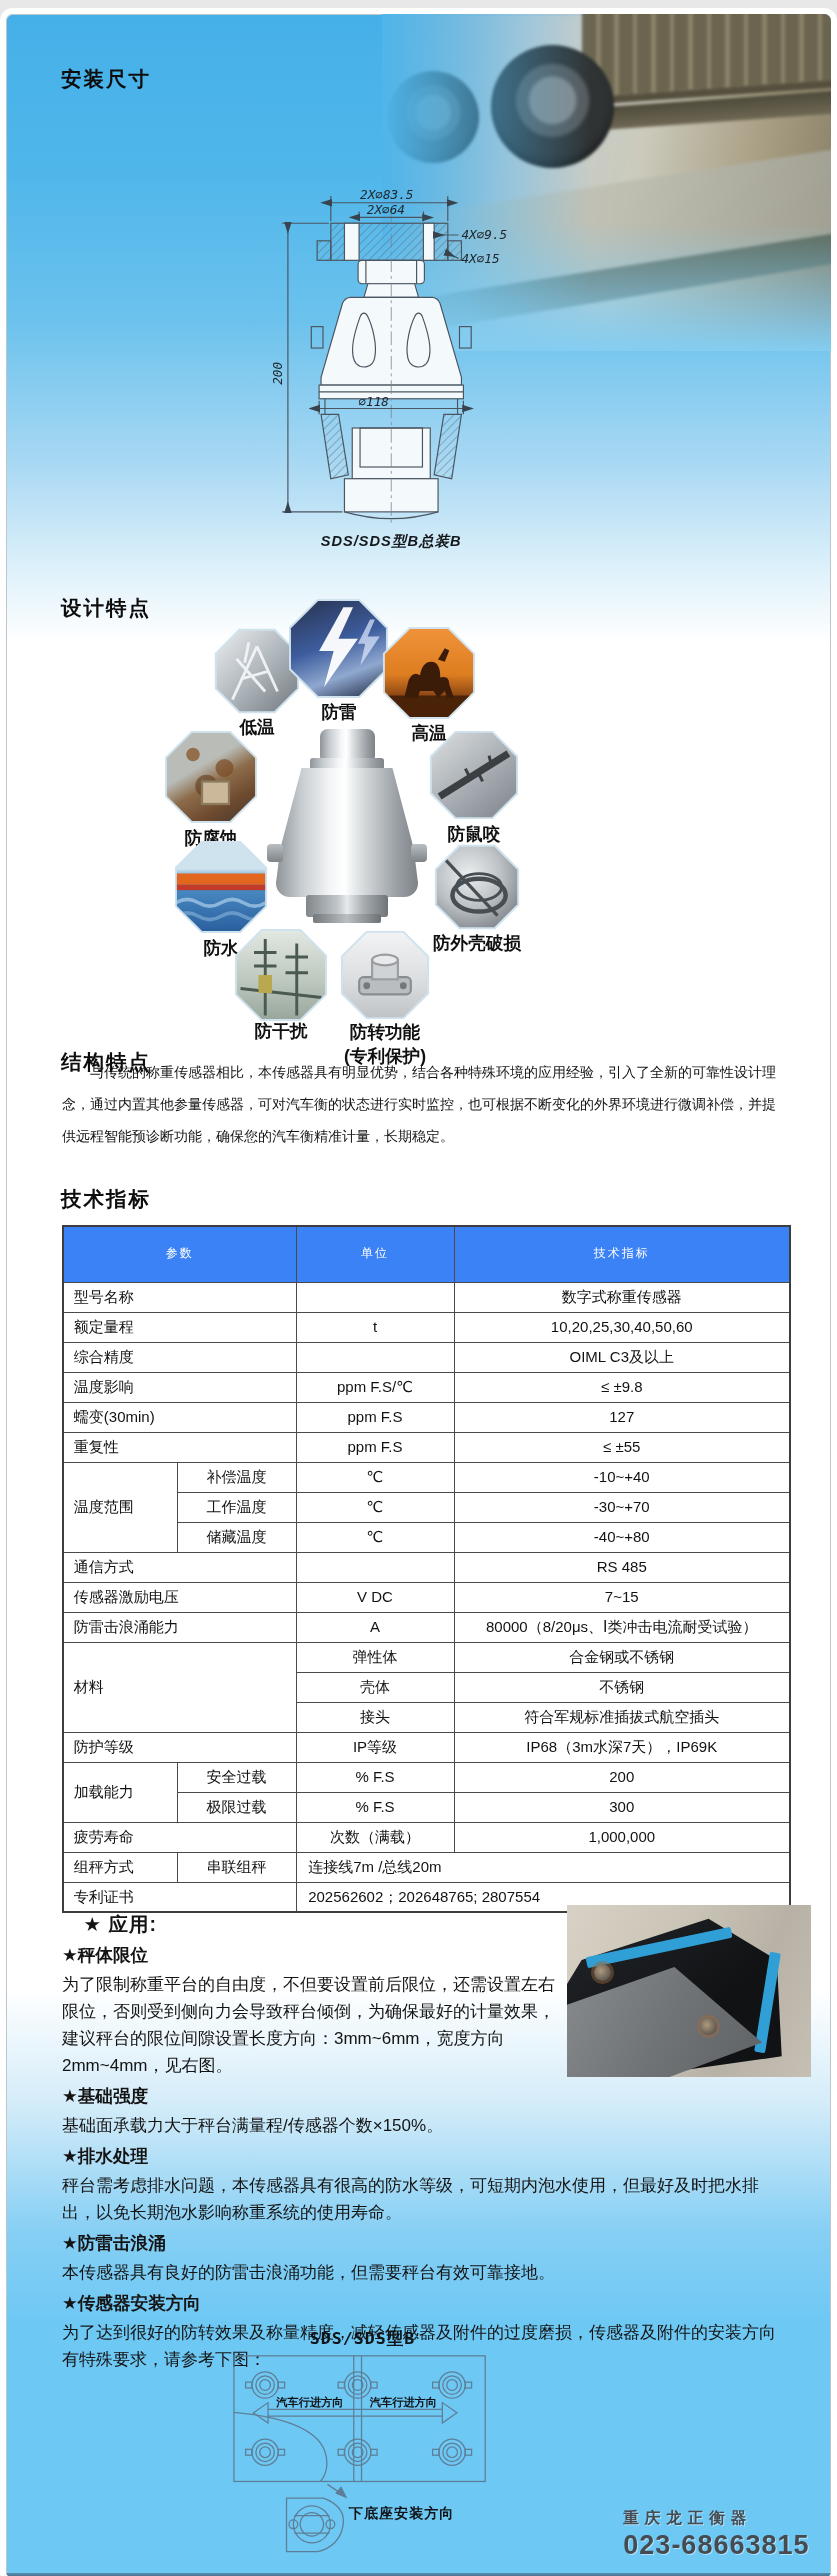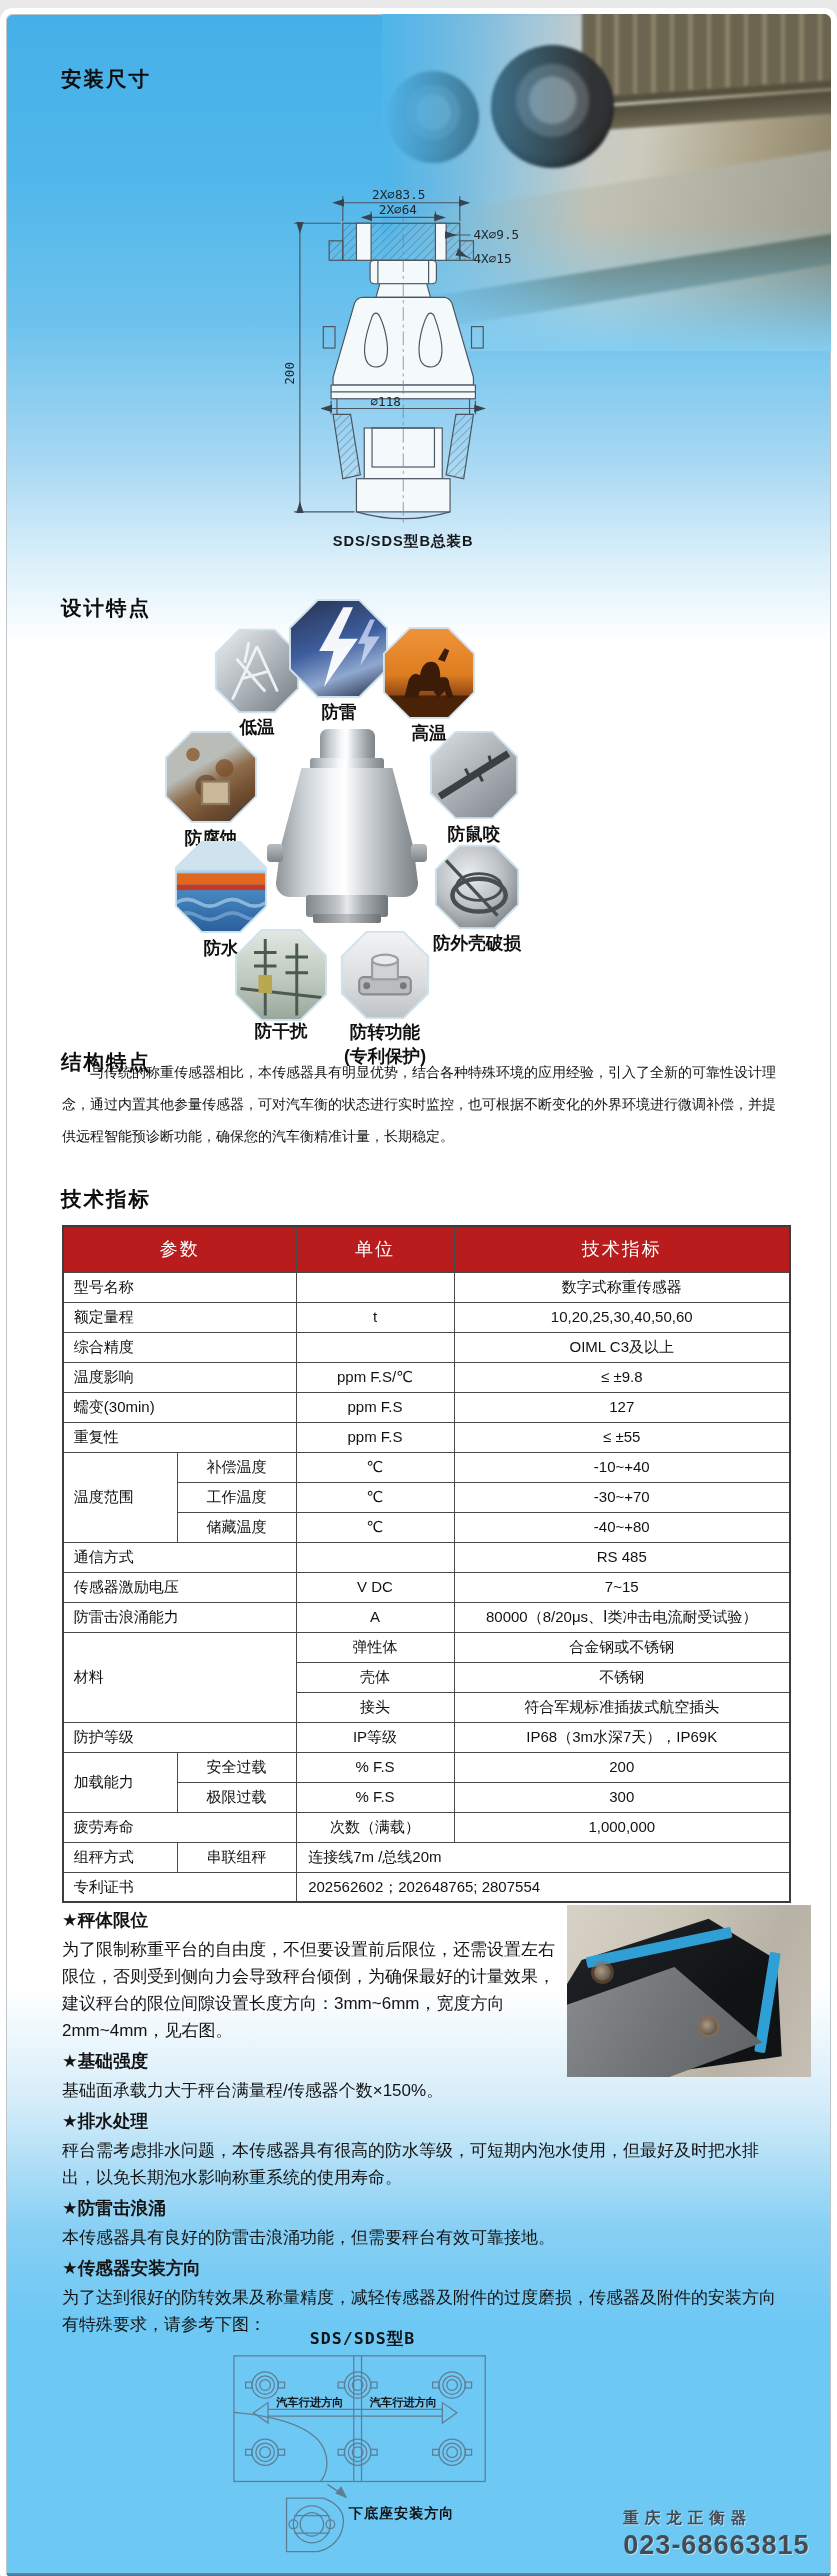--- a/index.html
+++ b/index.html
@@ -31,21 +31,21 @@
   .wheel.w1{left:4.9px;top:57px;width:92px;height:92px;}
   .wheel.w2{left:109px;top:31px;width:123px;height:123px;}
   .platform{position:absolute;inset:0;background:linear-gradient(100deg,#d2d6d1 0%,#bdbdb0 55%,#9d9c8e 100%);
     clip-path:polygon(0 61%,100% 40%,100% 67%,0 88%);}
   .platform-shadow{position:absolute;inset:0;background:linear-gradient(100deg,#76806f,#5c6657);
     clip-path:polygon(0 86%,100% 65%,100% 74%,0 96%);}
   .truck-fade-left{position:absolute;inset:0;background:linear-gradient(to right,#4fb5ea 0%,rgba(79,181,234,0) 46%);}
   .truck-fade-bottom{position:absolute;inset:0;background:linear-gradient(to top,#84cdf1 0%,rgba(132,205,241,0) 38%);}
 
   
-  .drawing{left:212px;top:168px;width:390px;height:376px;}
+  .drawing{left:200px;top:168px;width:390px;height:376px;font-style:italic;}
   .drawing svg{display:block;}
   .dim{font-family:"DejaVu Sans Mono","Liberation Mono",monospace;font-size:13px;fill:#20262c;}
   .cap{font-size:15px;font-weight:bold;fill:#15181b;letter-spacing:1px;}
 
   
   .feat{position:absolute;}
   .oct-outer{width:100%;height:100%;background:#cfe2ed;
     clip-path:polygon(29% 1%,71% 1%,99% 29%,99% 71%,71% 99%,29% 99%,1% 71%,1% 29%);}
   .oct-inner{position:absolute;inset:2px;overflow:hidden;
     clip-path:polygon(29% 1%,71% 1%,99% 29%,99% 71%,71% 99%,29% 99%,1% 71%,1% 29%);}
@@ -75,21 +75,21 @@
   .p-base2{position:absolute;left:37px;top:185px;width:68px;height:8.8px;border-radius:2px;
     background:linear-gradient(90deg,#75797c,#b9bec2 50%,#6d7174);}
 
   
   .struct-body{left:56px;top:1042px;width:726px;font-size:14px;line-height:32px;text-indent:2em;color:#141414;}
 
   
   .spec-table{position:absolute;left:56px;top:1211px;width:727px;border-collapse:collapse;
     font-size:15px;color:#121212;background:#ffffff;border:2px solid #3d3d3d;table-layout:fixed;}
   .spec-table td{border:1px solid #4a4a4a;height:30px;padding:0 3.9px;text-align:center;line-height:1.15;overflow:hidden;}
-  .spec-table tr.th td{background:#b91c1c;color:#ffffff;font-size:18px;height:46px;letter-spacing:2px;}
+  .spec-table tr.th td{background:#3b82f6;color:#ffffff;font-size:12px;height:56px;letter-spacing:2px;}
   .spec-table td.p{text-align:left;padding-left:9.8px;}
   .spec-table td.vl{text-align:left;padding-left:11.7px;}
 
   
   .app{left:56px;top:1891px;width:730px;font-size:17px;line-height:27px;color:#141414;}
   .app-title{font-size:19.5px;font-weight:bold;padding:5.9px 0 2px 21.5px;letter-spacing:1px;}
   .app-head{font-weight:bold;font-size:17.6px;padding:2px 0;}
   .app-body{margin:0 0 2px 0;}
   .app-body.narrow{width:500px;}
   .app-photo{position:absolute;left:505px;top:0;width:244px;height:172px;overflow:hidden;
@@ -473,20 +473,21 @@
 
   <div class="abs app">
     <div class="app-photo">
       <div class="ph-pit"></div>
       <div class="ph-blue1"></div>
       <div class="ph-blue2"></div>
       <div class="ph-plate"></div>
       <div class="ph-bolt" style="left:27px;top:59px;"></div>
       <div class="ph-bolt" style="left:133px;top:113px;"></div>
     </div>
+    <div class="app-title">★ 应用:</div>
     <div class="app-head">★秤体限位</div>
     <div class="app-body narrow">为了限制称重平台的自由度，不但要设置前后限位，还需设置左右限位，否则受到侧向力会导致秤台倾倒，为确保最好的计量效果，建议秤台的限位间隙设置长度方向：3mm~6mm，宽度方向2mm~4mm，见右图。</div>
     <div class="app-head">★基础强度</div>
     <div class="app-body">基础面承载力大于秤台满量程/传感器个数×150%。</div>
     <div class="app-head">★排水处理</div>
     <div class="app-body">秤台需考虑排水问题，本传感器具有很高的防水等级，可短期内泡水使用，但最好及时把水排出，以免长期泡水影响称重系统的使用寿命。</div>
     <div class="app-head">★防雷击浪涌</div>
     <div class="app-body">本传感器具有良好的防雷击浪涌功能，但需要秤台有效可靠接地。</div>
     <div class="app-head">★传感器安装方向</div>
     <div class="app-body">为了达到很好的防转效果及称量精度，减轻传感器及附件的过度磨损，传感器及附件的安装方向有特殊要求，请参考下图：</div>

